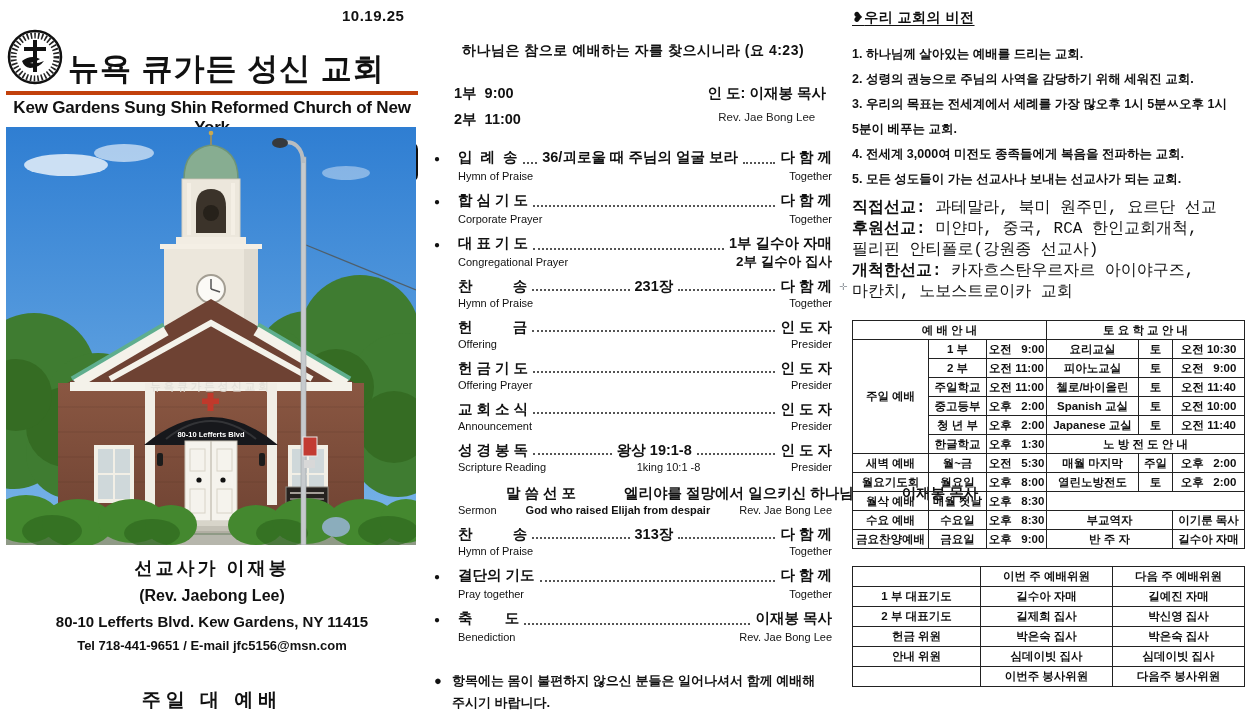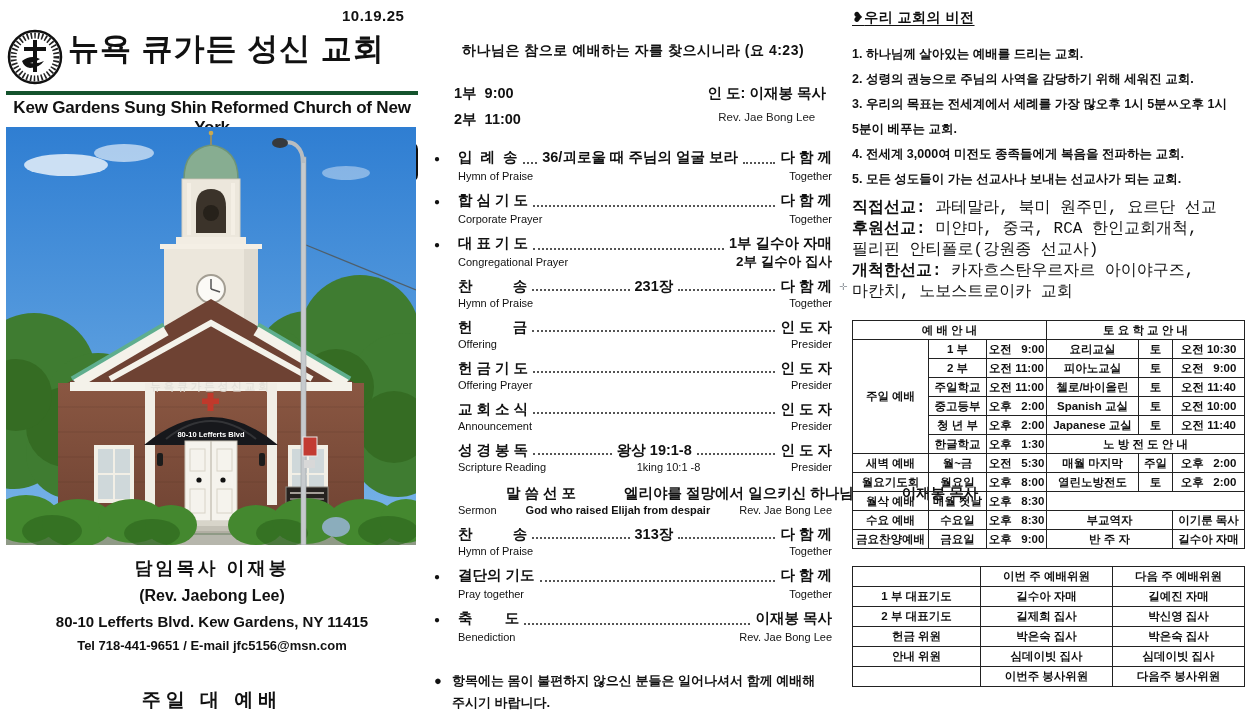--- a/index.html
+++ b/index.html
@@ -4,22 +4,22 @@
 <style>
   * { margin:0; padding:0; box-sizing:border-box; }
   html,body { width:1247px; height:715px; background:#ffffff; overflow:hidden;
     font-family:"Liberation Sans","DejaVu Sans",sans-serif; color:#111; }
   .page { position:relative; width:1247px; height:715px; background:#fff;border-radius:12px; }
 
   
   .col-left { position:absolute; left:6px; top:0; width:412px; }
   .date { position:absolute; left:336px; top:7px; font-size:15px; font-weight:bold; letter-spacing:.5px; }
   .masthead { position:absolute; left:0; top:28px; width:412px; text-align:center; }
-  .mast-row { display:flex; align-items:flex-start; justify-content:flex-start; gap:4px;
-    border-bottom:4px solid #14532d; padding-bottom:1px; }
+  .mast-row { display:flex; align-items:flex-end; justify-content:flex-start; gap:4px;
+    border-bottom:4px solid #c2410c; padding-bottom:1px; }
   .kr-title { font-size:31px; font-weight:bold; letter-spacing:1px; white-space:nowrap; }
   .en-title { font-size:17px; font-weight:bold; margin-top:3px; letter-spacing:-.2px; }
   .denom-pill { display:inline-block; margin-top:4px; background:#101010; color:#fff;
     font-size:14.5px; font-weight:bold; padding:2px 12px 3px; border-radius:7px; letter-spacing:.2px; }
   .photo-wrap { position:absolute; left:0; top:127px; width:410px; height:418px; }
   .pastor { position:absolute; left:0; top:556px; width:412px; text-align:center; }
   .pastor .l1 { font-size:18px; font-weight:bold; letter-spacing:3px; }
   .pastor .l2 { font-size:16px; font-weight:bold; margin-top:7px; }
   .pastor .l3 { font-size:15px; font-weight:bold; margin-top:8px; }
   .pastor .l4 { font-size:13px; font-weight:bold; margin-top:8px; }
@@ -230,21 +230,21 @@
 
         <rect x="295" y="30" width="5" height="388" fill="#c6cacd" stroke="#9da1a4" stroke-width=".6"></rect>
         <path d="M297 36 C297 20 287 13 277 16" fill="none" stroke="#b9bdc0" stroke-width="4"></path>
         <ellipse cx="274" cy="16" rx="8" ry="5" fill="#36393c"></ellipse>
         <rect x="297" y="310" width="14" height="19" fill="#c23b32" stroke="#e8e8e8"></rect>
         <rect x="298" y="333" width="11" height="8" fill="#d8d8d8"></rect>
       </svg>
     </div>
 
     <div class="pastor">
-      <div class="l1">담임목사 이재봉</div>
+      <div class="l1">선교사가 이재봉</div>
       <div class="l2">(Rev. Jaebong Lee)</div>
       <div class="l3">80-10 Lefferts Blvd. Kew Gardens, NY 11415</div>
       <div class="l4">Tel 718-441-9651 / E-mail jfc5156@msn.com</div>
     </div>
 
     <div class="service-title">주일 대 예배</div>
   </div>
 
   <div class="col-mid">
     <div class="verse">하나님은 참으로 예배하는 자를 찾으시니라 (요 4:23)</div>

